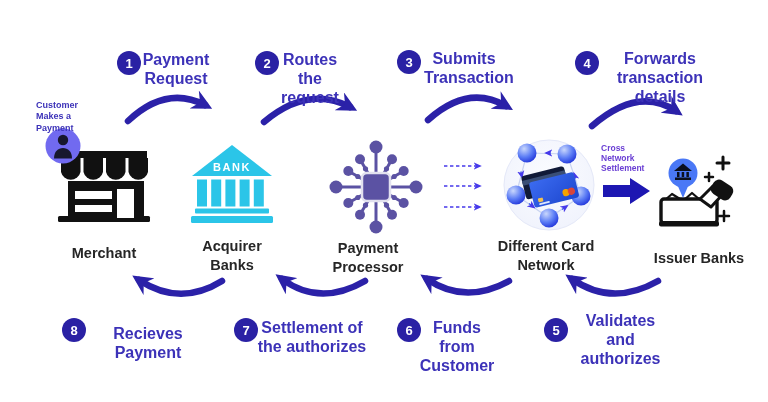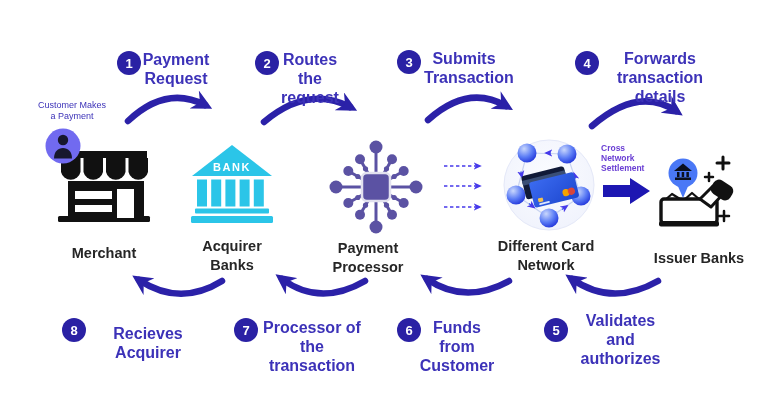--- a/index.html
+++ b/index.html
@@ -15,22 +15,22 @@
   }
   .steplabel{
     position:absolute;text-align:center;color:var(--steptext);
     font-size:16px;font-weight:600;line-height:1.2;
   }
   .entlabel{
     position:absolute;text-align:center;color:var(--label);
     font-size:14.5px;font-weight:700;line-height:1.3;
   }
   .smallnote{
-    position:absolute;text-align:center;color:var(--steptext);
-    font-size:9px;font-weight:400;line-height:1.25;
+    position:absolute;color:var(--steptext);
+    font-size:9px;font-weight:700;line-height:1.25;
   }
   .crossnote{
     position:absolute;text-align:left;color:var(--crosstext);
     font-size:8.5px;font-weight:600;line-height:1.15;
   }
 </style>
 </head>
 <body>
 
 <div class="canvas">
@@ -229,22 +229,22 @@
   <div class="badge" style="left:397px;top:318px">6</div>
   <div class="badge" style="left:234px;top:318px">7</div>
   <div class="badge" style="left:62px;top:318px">8</div>
 
   <div class="steplabel" style="left:141px;top:50px;width:70px">Payment Request</div>
   <div class="steplabel" style="left:275px;top:50px;width:70px">Routes the request</div>
   <div class="steplabel" style="left:424px;top:49px;width:80px">Submits Transaction</div>
   <div class="steplabel" style="left:593px;top:49px;width:134px">Forwards transaction details</div>
   <div class="steplabel" style="left:573px;top:311px;width:95px">Validates and authorizes</div>
   <div class="steplabel" style="left:417px;top:318px;width:80px">Funds from Customer</div>
-  <div class="steplabel" style="left:257px;top:318px;width:110px">Processor of the transaction</div>
-  <div class="steplabel" style="left:88px;top:324px;width:120px">Recieves Acquirer</div>
+  <div class="steplabel" style="left:257px;top:318px;width:110px">Settlement of the authorizes</div>
+  <div class="steplabel" style="left:88px;top:324px;width:120px">Recieves Payment</div>
 
   <div class="entlabel" style="left:44px;top:244px;width:120px">Merchant</div>
   <div class="entlabel" style="left:192px;top:237px;width:80px">Acquirer Banks</div>
   <div class="entlabel" style="left:323px;top:239px;width:90px">Payment Processor</div>
   <div class="entlabel" style="left:486px;top:237px;width:120px">Different Card Network</div>
   <div class="entlabel" style="left:644px;top:249px;width:110px">Issuer Banks</div>
 
   <div class="smallnote" style="left:36px;top:100px;width:72px">Customer Makes a Payment</div>
   <div class="crossnote" style="left:601px;top:144px;width:52px">Cross Network Settlement</div>
 

